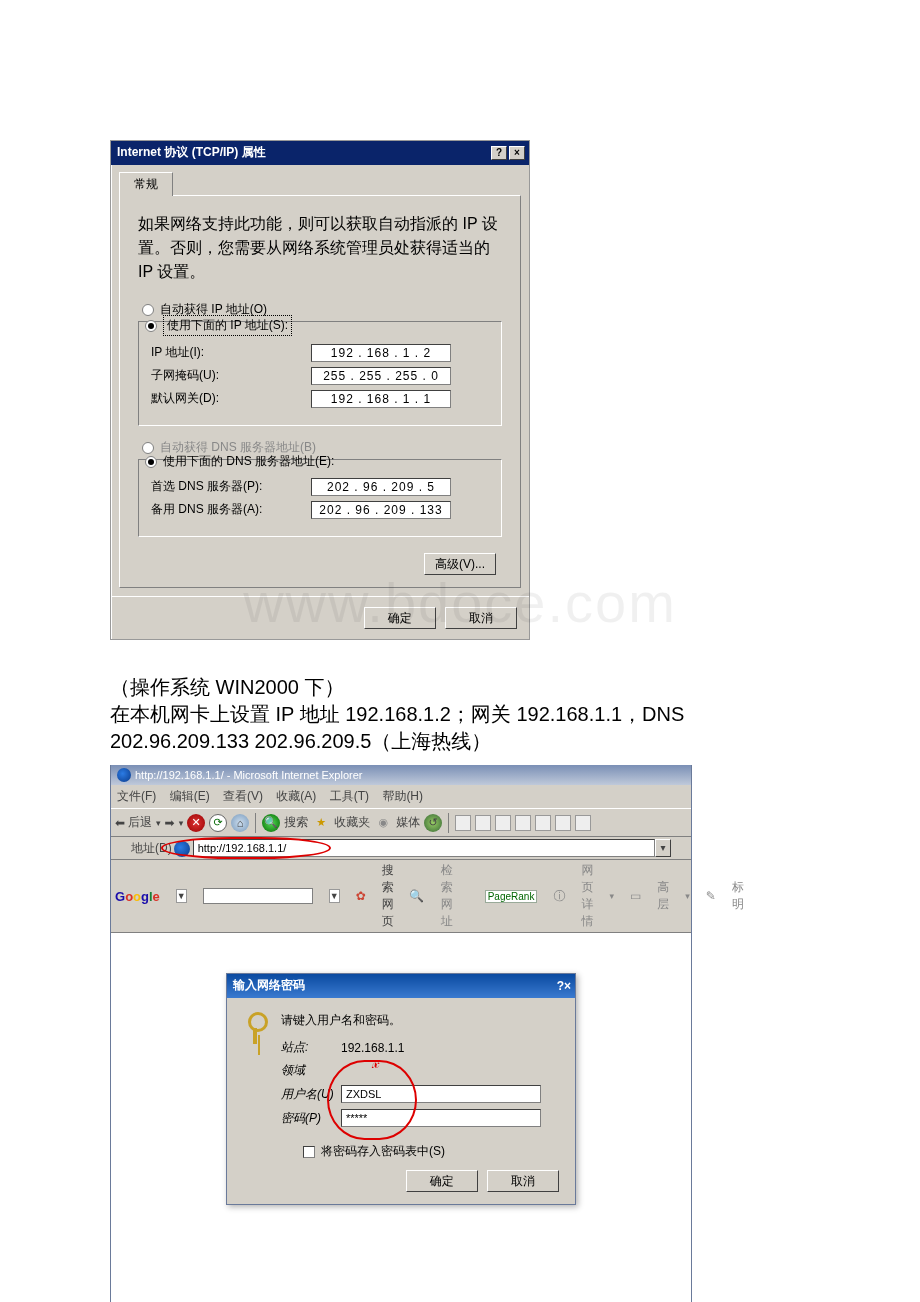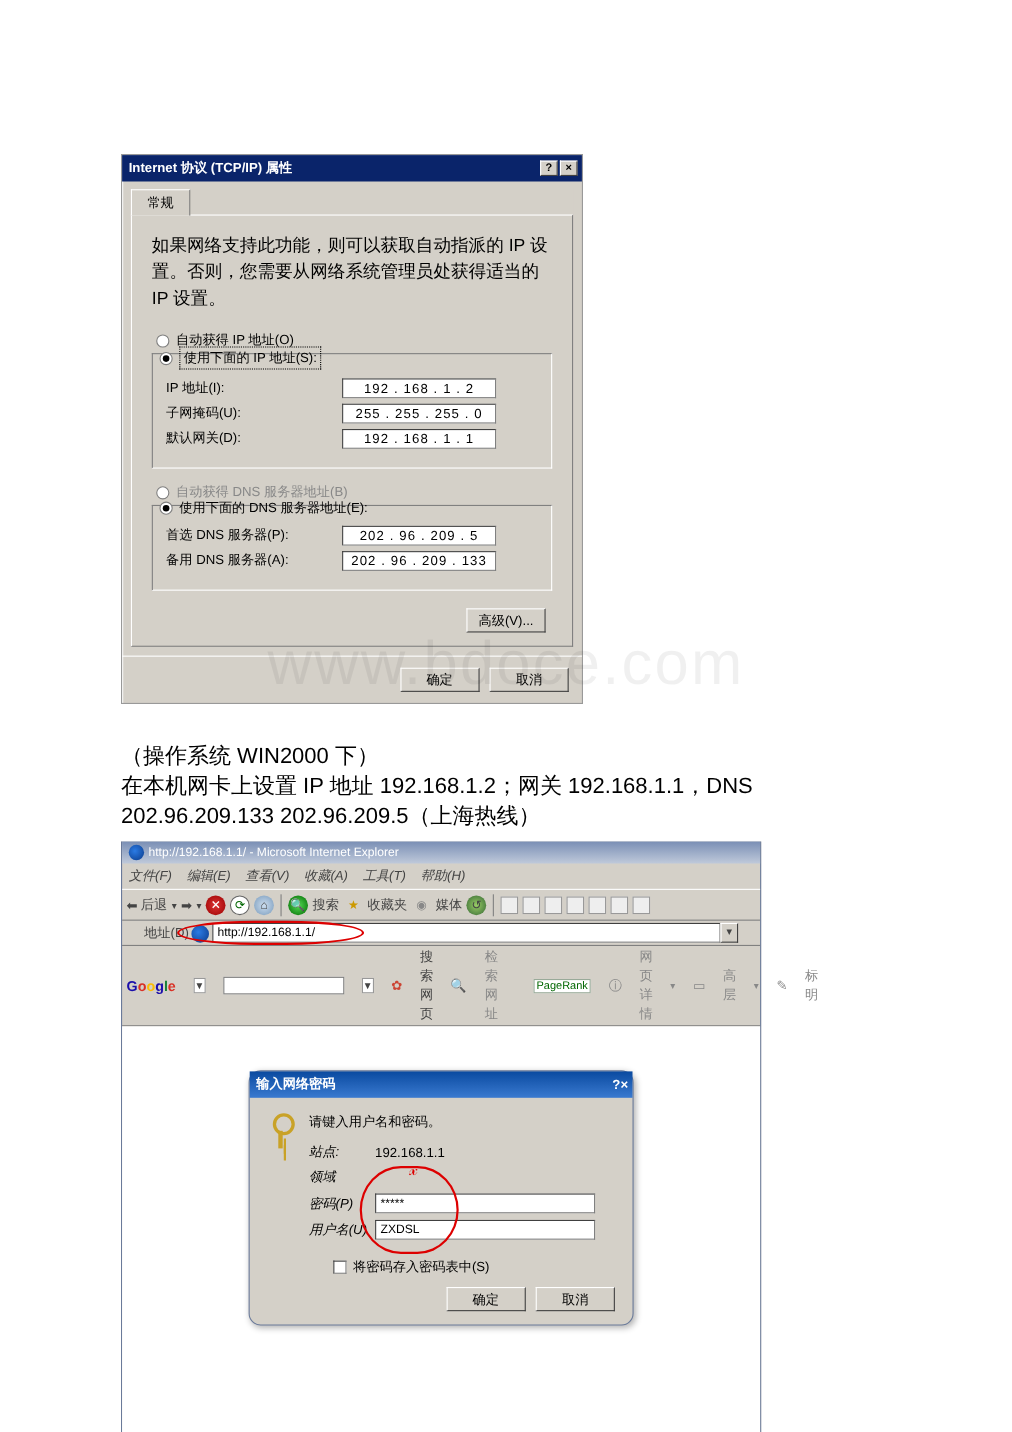--- a/index.html
+++ b/index.html
@@ -33,21 +33,21 @@
   .para .cn { font-family: Liberation Sans, sans-serif; }
 
   
   .wm { position: absolute; left: 50%; top: 570px; transform: translateX(-50%); font-size: 56px; color: rgba(0,0,0,0.06); font-family: Arial, sans-serif; letter-spacing: 2px; pointer-events: none; white-space: nowrap; }
 
   
   .iewin { width: 582px; border: 1px solid #6a7a9a; border-top: none; background: #d4d0c8; margin-top: 10px; }
   .iewin .ie-titlebar { background: linear-gradient(#7a8fb5,#bfc9da); color: #fff; padding: 3px 6px; font-size: 11px; display: flex; align-items: center; gap: 4px; }
   .iewin .ie-titlebar .ieicon { width: 14px; height: 14px; background: radial-gradient(circle at 40% 40%, #2b7be4, #0a3a8a); border-radius: 50%; display: inline-block; }
   .menubar { padding: 3px 6px; font-size: 12px; color: #444; border-bottom: 1px solid #fff; }
-  .menubar span { margin-right: 10px; font-style: italic; }
+  .menubar span { margin-right: 10px; }
   .toolbar { padding: 0 4px; display: flex; align-items: center; gap: 4px; border-bottom: 1px solid #808080; height: 28px; font-size: 12px; color: #444; }
   .toolbar .ticon { width: 18px; height: 18px; border-radius: 50%; display: inline-flex; align-items: center; justify-content: center; font-size: 11px; }
   .toolbar .sep { width: 1px; height: 20px; background: #808080; margin: 0 2px; }
   .ti-stop { background: radial-gradient(circle, #d33, #900); color: #fff; }
   .ti-ref { background: #fff; border:1px solid #666; color:#060; }
   .ti-home { background: radial-gradient(circle,#cde,#79b); }
   .ti-search { background: radial-gradient(circle,#5d5,#060); }
   .ti-fav { color: #c90; }
   .ti-media { color:#888; }
   .ti-hist { background: radial-gradient(circle,#9c6,#363); }
@@ -229,46 +229,46 @@
       <span style="font-size:9px;color:#888;">▾</span>
       <span style="color:#888;">▭</span>
       <span class="glink">高层</span>
       <span style="font-size:9px;color:#888;">▾</span>
       <span style="color:#888;">✎</span>
       <span class="glink">标明</span>
     </div>
 
     <div class="ie-content">
 
-      <div class="auth" style="position:relative;border-radius:11px;">
+      <div class="auth" style="position:relative;">
         <div class="titlebar2">
           <span class="t">输入网络密码</span>
           <span class="tb-btn">?</span>
           <span class="tb-btn">×</span>
         </div>
         <div class="auth-body">
           <div class="keyrow">
             <span class="keyicon"></span>
             <div style="flex:1;">
               <div style="margin-bottom:10px;">请键入用户名和密码。</div>
               <div class="frow">
                 <label>站点:</label>
                 <span class="val">192.168.1.1</span>
               </div>
               <div class="frow">
                 <label>领域</label>
                 <span class="val"></span>
               </div>
               <div class="frow">
+                <label>用户名(U)</label>
+                <input type="text" value="ZXDSL" style="">
+              </div>
+              <div class="frow">
                 <label>密码(P)</label>
                 <input type="text" value="*****" style="">
-              </div>
-              <div class="frow">
-                <label>用户名(U)</label>
-                <input type="text" value="ZXDSL" style="">
               </div>
             </div>
           </div>
           <div class="cbrow">
             <span class="cb"></span>
             <span>将密码存入密码表中(S)</span>
           </div>
           <div class="btns">
             <span class="btn">确定</span>
             <span class="btn">取消</span>

